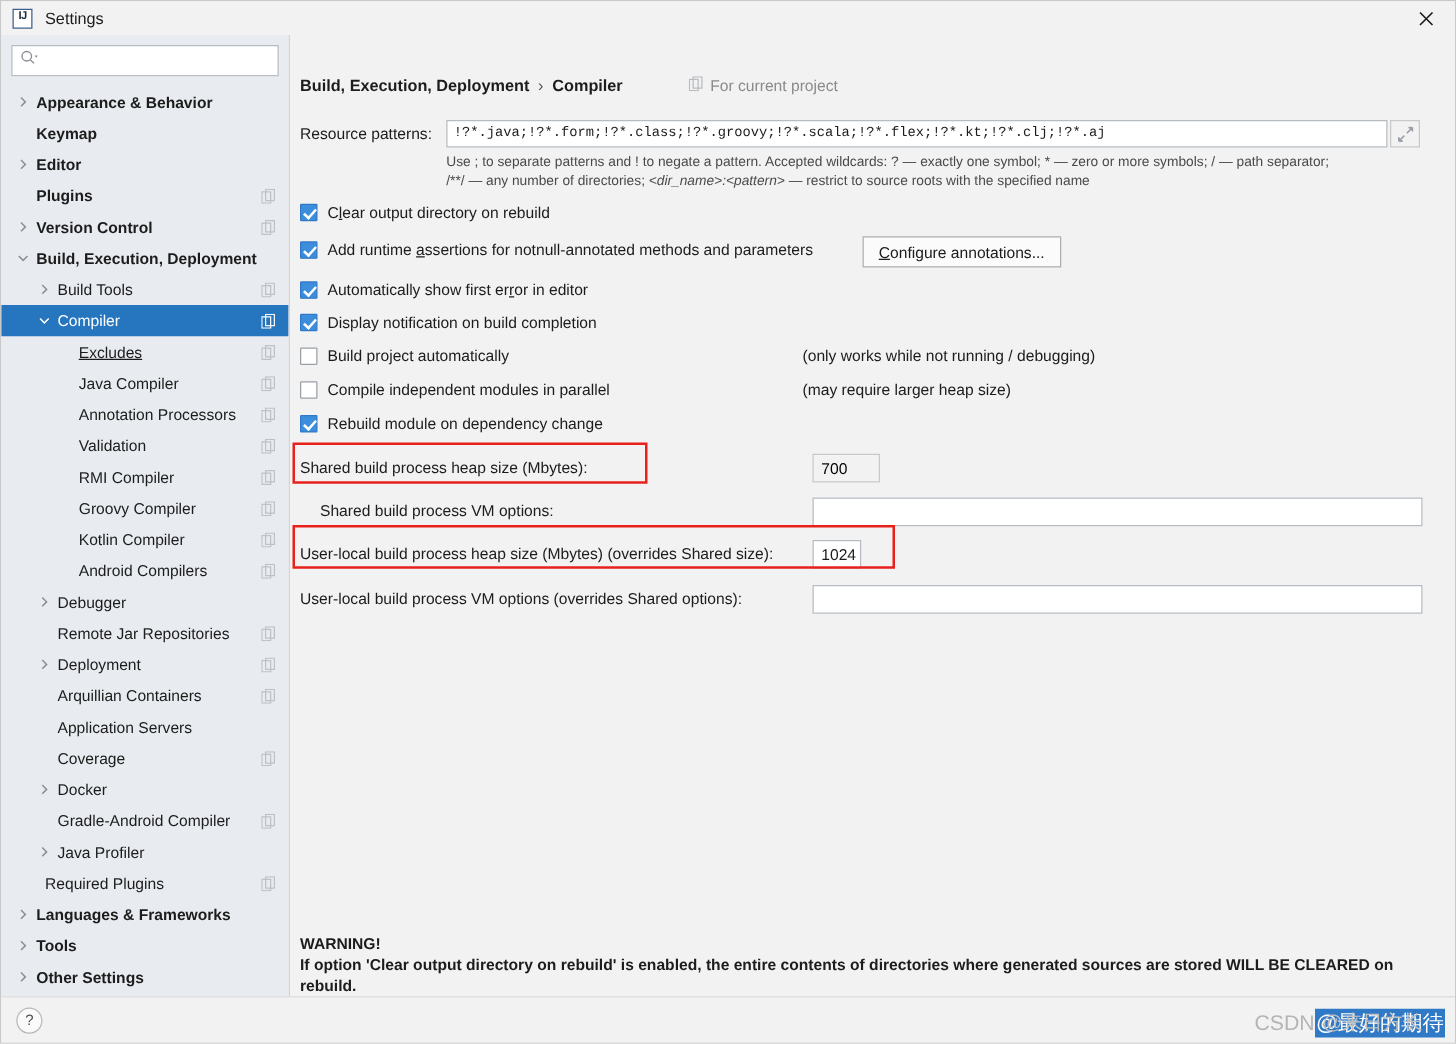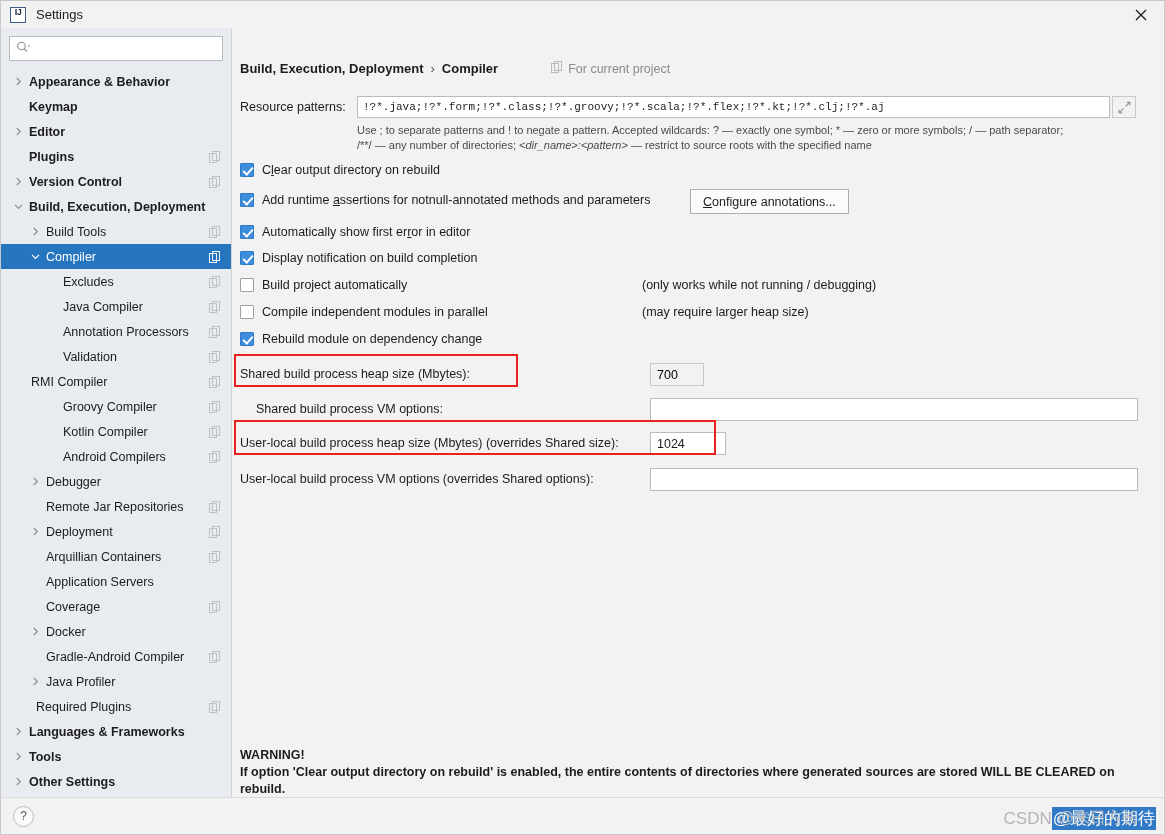--- a/index.html
+++ b/index.html
@@ -379,21 +379,21 @@
                 <path d="M1 2.8 L4.5 6.3 L8 2.8" stroke="currentColor" stroke-width="1.2" fill="none"></path>
               </svg>
             </span>
             <span class="label" style="margin-left: 45px;">Compiler</span>
             <span class="copy-icon" style="color: rgb(255, 255, 255);"><svg width="12" height="12" viewBox="0 0 12 12" aria-hidden="true">
                 <rect x="0.5" y="2.5" width="7" height="9" fill="none" stroke="currentColor" stroke-width="1"></rect>
                 <rect x="3.5" y="0.5" width="7" height="9" fill="none" stroke="currentColor" stroke-width="1"></rect>
               </svg></span>
           </div>
           <div class="tree-item">
-            <span class="label" style="margin-left: 62px;">Excludes</span>
+            <span class="label" style="margin-left: 62px; text-decoration: underline;">Excludes</span>
             <span class="copy-icon" style="color: rgb(154, 160, 166);"><svg width="12" height="12" viewBox="0 0 12 12" aria-hidden="true">
                 <rect x="0.5" y="2.5" width="7" height="9" fill="none" stroke="currentColor" stroke-width="1"></rect>
                 <rect x="3.5" y="0.5" width="7" height="9" fill="none" stroke="currentColor" stroke-width="1"></rect>
               </svg></span>
           </div>
           <div class="tree-item">
             <span class="label" style="margin-left: 62px;">Java Compiler</span>
             <span class="copy-icon" style="color: rgb(154, 160, 166);"><svg width="12" height="12" viewBox="0 0 12 12" aria-hidden="true">
                 <rect x="0.5" y="2.5" width="7" height="9" fill="none" stroke="currentColor" stroke-width="1"></rect>
                 <rect x="3.5" y="0.5" width="7" height="9" fill="none" stroke="currentColor" stroke-width="1"></rect>
@@ -407,21 +407,21 @@
               </svg></span>
           </div>
           <div class="tree-item">
             <span class="label" style="margin-left: 62px;">Validation</span>
             <span class="copy-icon" style="color: rgb(154, 160, 166);"><svg width="12" height="12" viewBox="0 0 12 12" aria-hidden="true">
                 <rect x="0.5" y="2.5" width="7" height="9" fill="none" stroke="currentColor" stroke-width="1"></rect>
                 <rect x="3.5" y="0.5" width="7" height="9" fill="none" stroke="currentColor" stroke-width="1"></rect>
               </svg></span>
           </div>
           <div class="tree-item">
-            <span class="label" style="margin-left: 30px;">RMI Compiler</span>
+            <span class="label" style="margin-left: 62px;">RMI Compiler</span>
             <span class="copy-icon" style="color: rgb(154, 160, 166);"><svg width="12" height="12" viewBox="0 0 12 12" aria-hidden="true">
                 <rect x="0.5" y="2.5" width="7" height="9" fill="none" stroke="currentColor" stroke-width="1"></rect>
                 <rect x="3.5" y="0.5" width="7" height="9" fill="none" stroke="currentColor" stroke-width="1"></rect>
               </svg></span>
           </div>
           <div class="tree-item">
             <span class="label" style="margin-left: 62px;">Groovy Compiler</span>
             <span class="copy-icon" style="color: rgb(154, 160, 166);"><svg width="12" height="12" viewBox="0 0 12 12" aria-hidden="true">
                 <rect x="0.5" y="2.5" width="7" height="9" fill="none" stroke="currentColor" stroke-width="1"></rect>
                 <rect x="3.5" y="0.5" width="7" height="9" fill="none" stroke="currentColor" stroke-width="1"></rect>
@@ -607,21 +607,21 @@
             <span>Rebuild module on dependency change</span>
           </div>
           <button class="btn" style="position: absolute; left: 458px; top: 161px;"><span class="u">C</span>onfigure annotations...</button>
           <div class="side-note" style="left: 410px; top: 250px;">(only works while not running / debugging)</div>
           <div class="side-note" style="left: 410px; top: 277px;">(may require larger heap size)</div>
           <div class="side-note" style="left: 8px; top: 339px;">Shared build process heap size (Mbytes):</div>
           <div class="tfield disabled" style="left: 418px; top: 335px; width: 54px;">700</div>
           <div class="side-note" style="left: 24px; top: 374px;">Shared build process VM options:</div>
           <div class="tfield" style="left: 418px; top: 370px; width: 488px;"></div>
           <div class="side-note" style="left: 8px; top: 408px;">User-local build process heap size (Mbytes) (overrides Shared size):</div>
-          <div class="tfield" style="left: 418px; top: 404px; width: 76px;">1024</div>
+          <div class="tfield" style="left: 418px; top: 404px; width: 39px;">1024</div>
           <div class="side-note" style="left: 8px; top: 444px;">User-local build process VM options (overrides Shared options):</div>
           <div class="tfield" style="left: 418px; top: 440px; width: 488px;"></div>
           <div class="redbox" style="left: 2px; top: 326px; width: 284px; height: 33px; border-color: rgb(232, 33, 28);"></div>
           <div class="redbox" style="left: 2px; top: 392px; width: 482px; height: 35px; border-color: rgb(232, 33, 28);"></div>
         </div>
 
       <div id="warning">
         <div>WARNING!</div>
         <div>If option 'Clear output directory on rebuild' is enabled, the entire contents of directories where generated sources are stored WILL BE CLEARED on rebuild.</div>
       </div>

